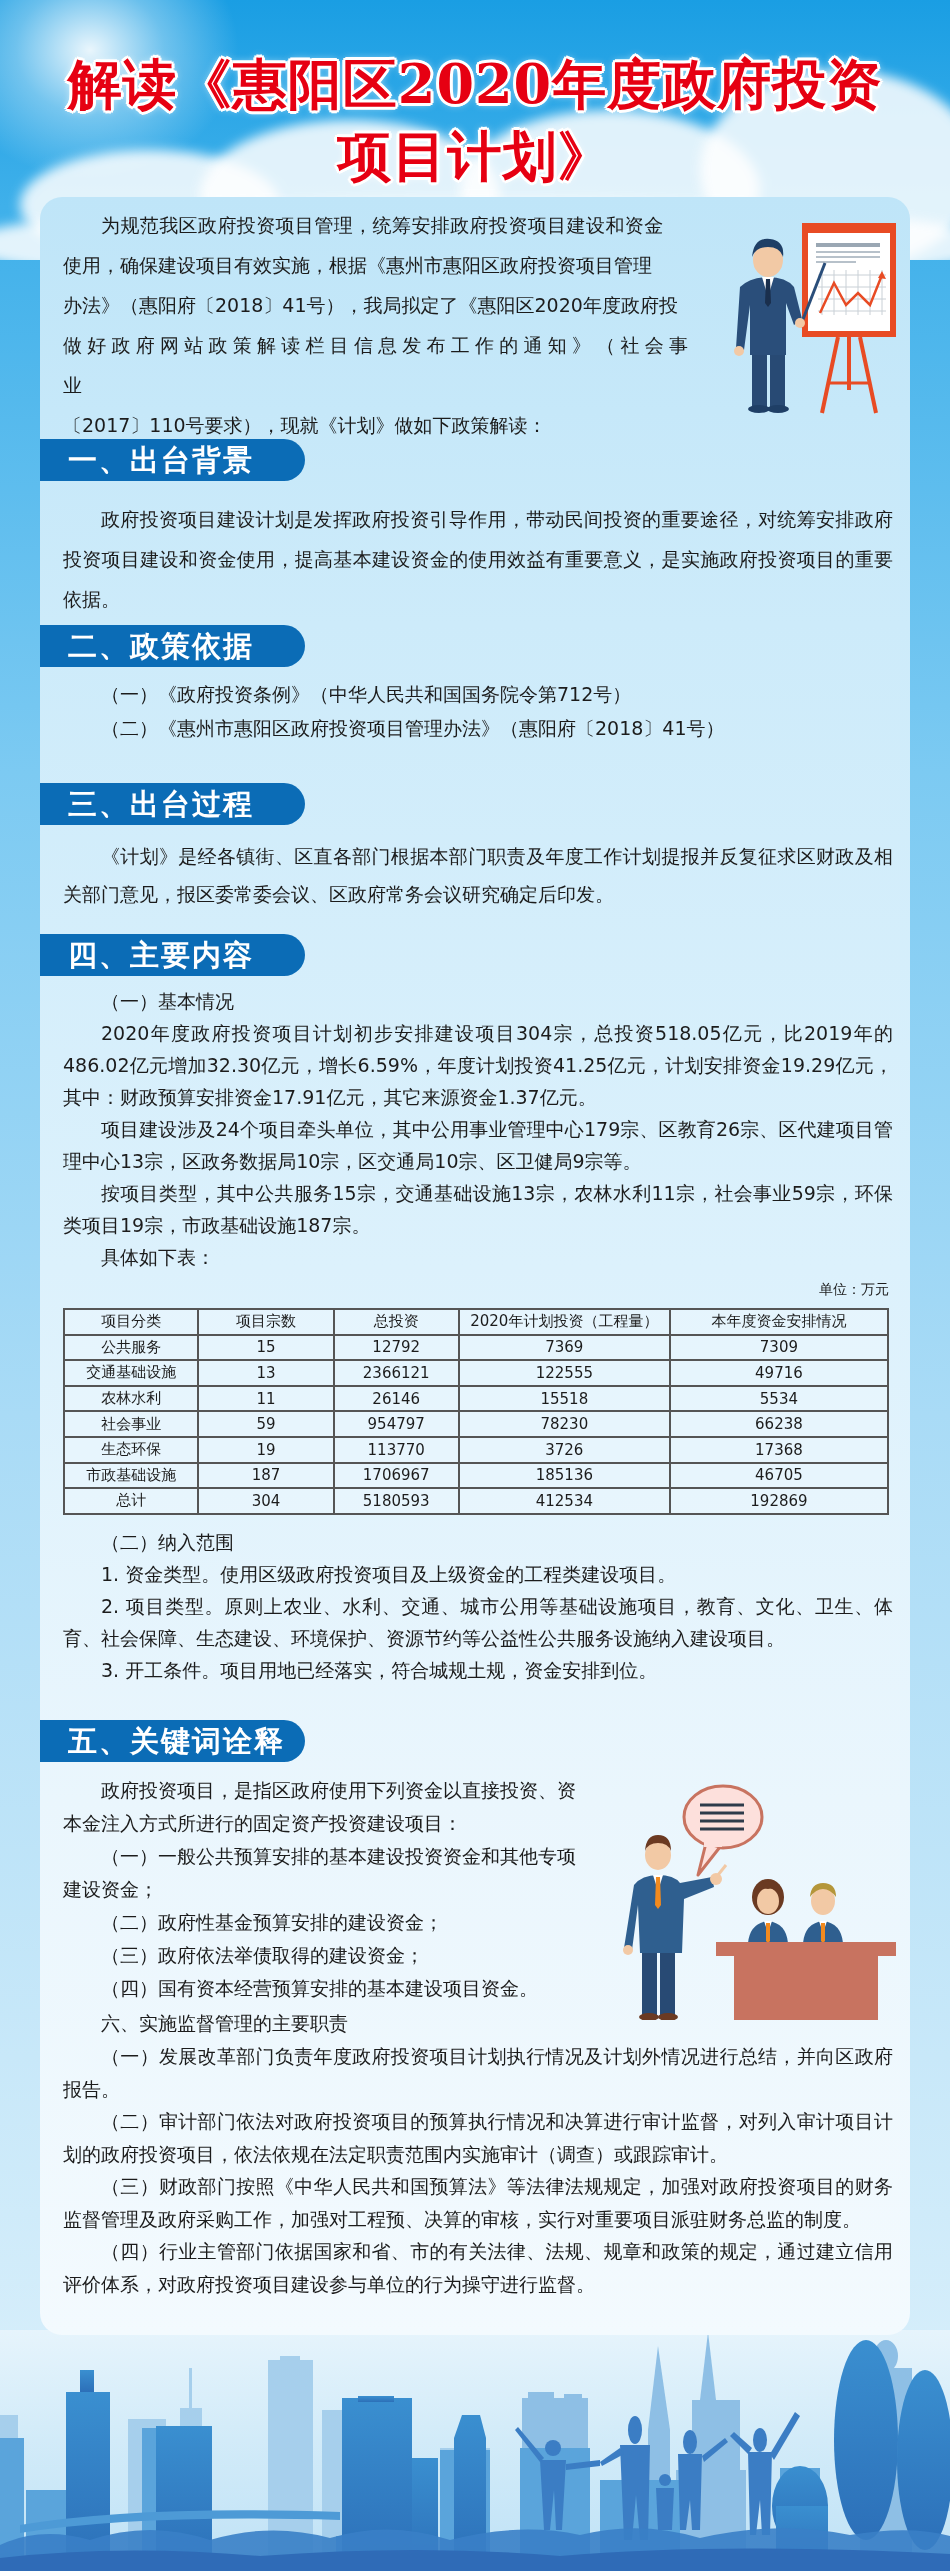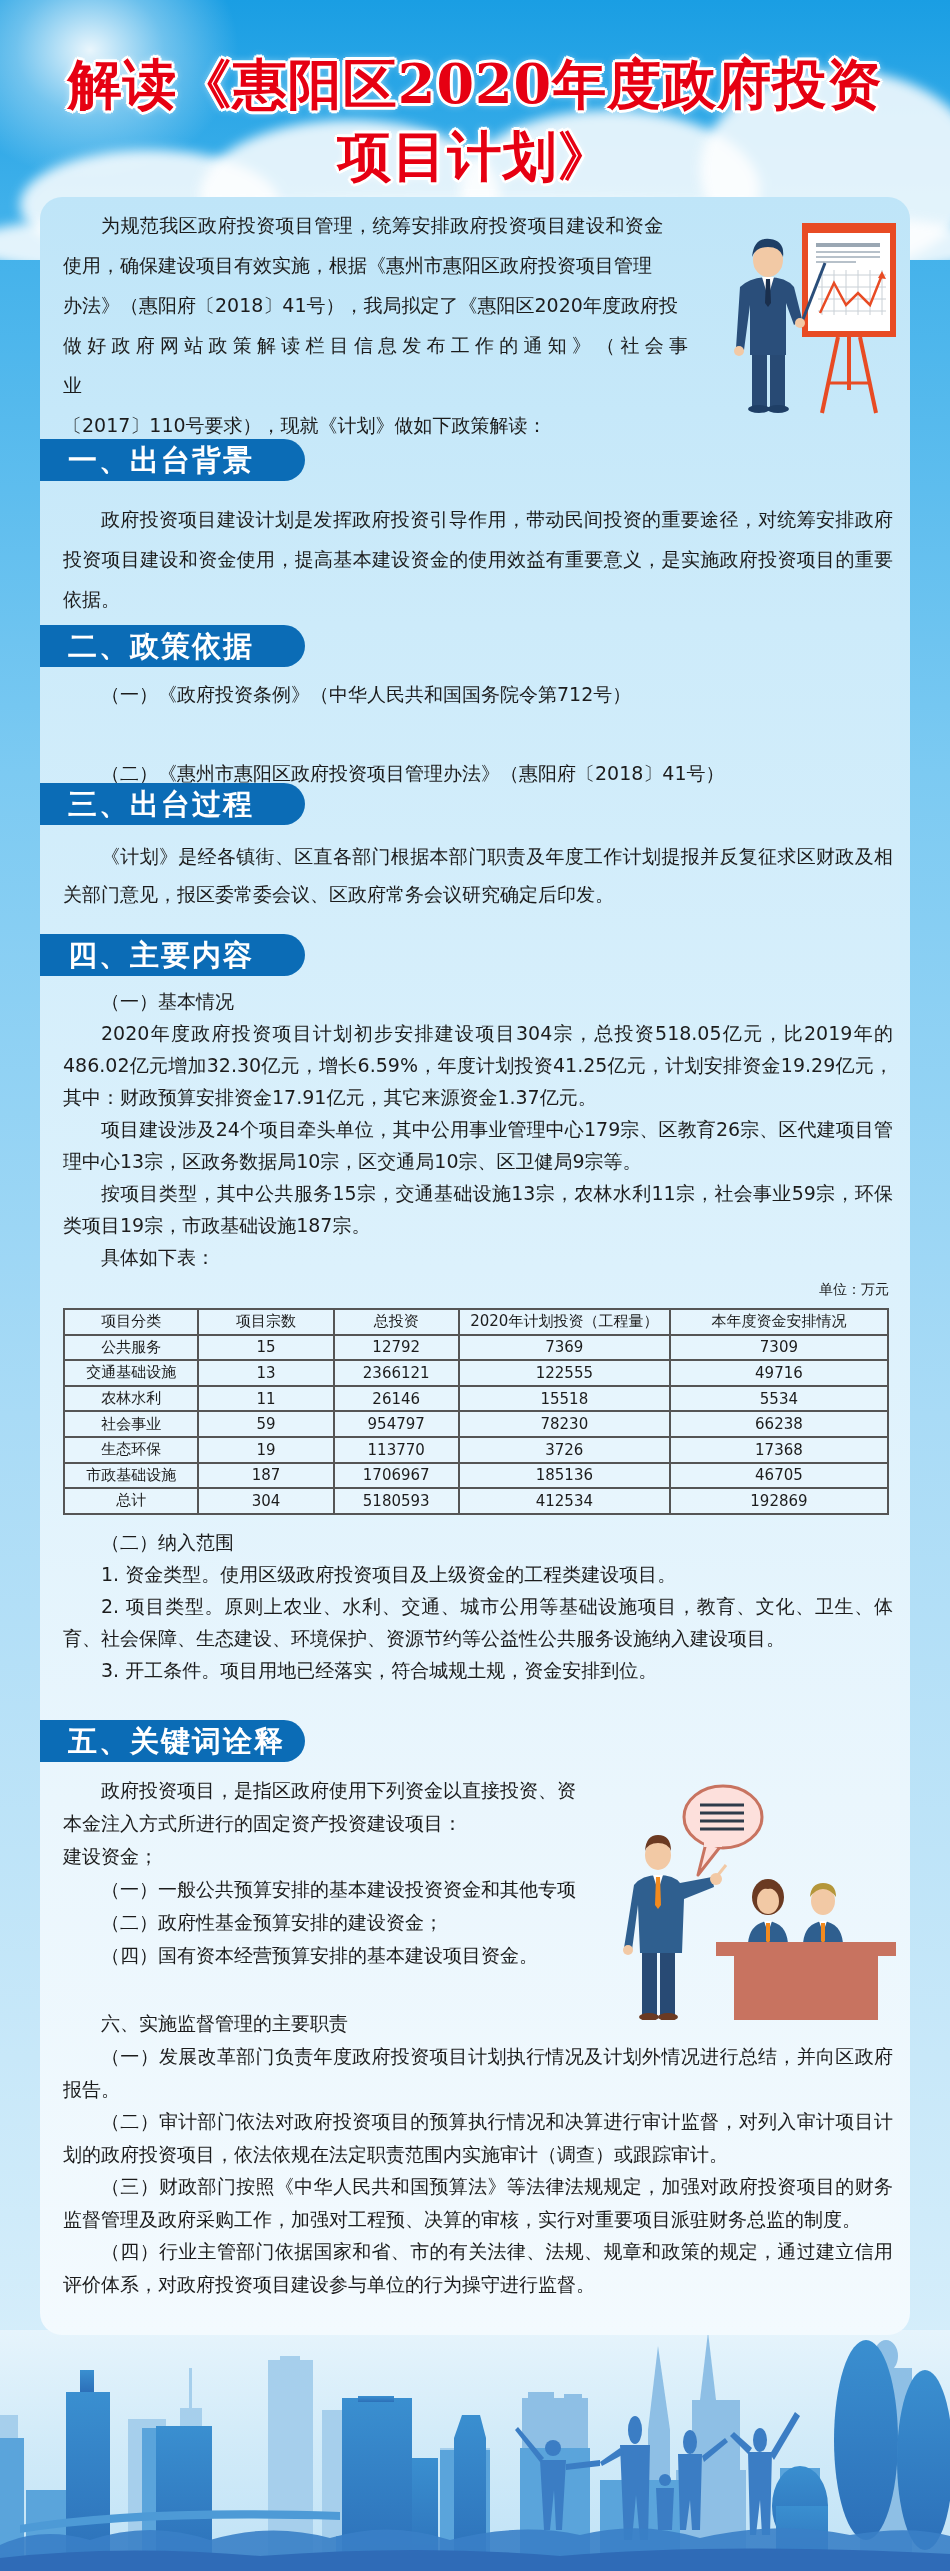--- a/index.html
+++ b/index.html
@@ -134,21 +134,21 @@
 </div>
 
 <div class="sec-head" style="top:439px;">一、出台背景</div>
 <div class="content" style="top:499px;">
   <p class="body">政府投资项目建设计划是发挥政府投资引导作用，带动民间投资的重要途径，对统筹安排政府投资项目建设和资金使用，提高基本建设资金的使用效益有重要意义，是实施政府投资项目的重要依据。</p>
 </div>
 
 <div class="sec-head" style="top:625px;">二、政策依据</div>
 <div class="content" style="top:677px;">
   <p class="sub" style="line-height:34px;">（一）《政府投资条例》（中华人民共和国国务院令第712号）</p>
-  <p class="sub" style="line-height:34px;margin-top:45px;">（二）《惠州市惠阳区政府投资项目管理办法》（惠阳府〔2018〕41号）</p>
+  <p class="sub" style="line-height:34px;">（二）《惠州市惠阳区政府投资项目管理办法》（惠阳府〔2018〕41号）</p>
 </div>
 
 <div class="sec-head" style="top:783px;">三、出台过程</div>
 <div class="content" style="top:837px;">
   <p class="body" style="line-height:38px;">《计划》是经各镇街、区直各部门根据本部门职责及年度工作计划提报并反复征求区财政及相关部门意见，报区委常委会议、区政府常务会议研究确定后印发。</p>
 </div>
 
 <div class="sec-head" style="top:934px;">四、主要内容</div>
 <div class="content" style="top:985px;">
   <p class="sub" style="line-height:32px;">（一）基本情况</p>
@@ -226,23 +226,24 @@
   <p class="sub" style="line-height:32px;">（二）纳入范围</p>
   <p class="body" style="line-height:32px;">1. 资金类型。使用区级政府投资项目及上级资金的工程类建设项目。</p>
   <p class="body" style="line-height:32px;">2. 项目类型。原则上农业、水利、交通、城市公用等基础设施项目，教育、文化、卫生、体育、社会保障、生态建设、环境保护、资源节约等公益性公共服务设施纳入建设项目。</p>
   <p class="body" style="line-height:32px;">3. 开工条件。项目用地已经落实，符合城规土规，资金安排到位。</p>
 </div>
 
 <div class="sec-head" style="top:1720px;width:265px;">五、关键词诠释</div>
 <div class="content" style="top:1774px;width:560px;">
   <p class="body" style="line-height:33px;">政府投资项目，是指区政府使用下列资金以直接投资、资</p>
   <p class="body noindent" style="line-height:33px;">本金注入方式所进行的固定资产投资建设项目：</p>
+  <p class="body" style="line-height:33px;">（一）一般公共预算安排的基本建设投资资金和其他专项</p>
   <p class="body noindent" style="line-height:33px;">建设资金；</p>
-  <p class="body" style="line-height:33px;">（一）一般公共预算安排的基本建设投资资金和其他专项</p>
   <p class="body" style="line-height:33px;">（二）政府性基金预算安排的建设资金；</p>
+  <p class="body" style="line-height:33px;">（三）政府依法举债取得的建设资金；</p>
   <p class="body" style="line-height:33px;">（四）国有资本经营预算安排的基本建设项目资金。</p>
 </div>
 
 <div class="illus" style="left:608px;top:1775px;width:290px;height:245px;">
   <svg width="290" height="245" viewBox="0 0 290 245">
 
     <ellipse cx="115" cy="42" rx="39" ry="31" fill="#fde0dc" stroke="#c87360" stroke-width="3"></ellipse>
     <polygon points="98,68 90,100 112,72" fill="#fde0dc" stroke="#c87360" stroke-width="3" stroke-linejoin="round"></polygon>
     <rect x="96" y="66" width="18" height="6" fill="#fde0dc"></rect>
     <g stroke="#2e3b4a" stroke-width="3">

